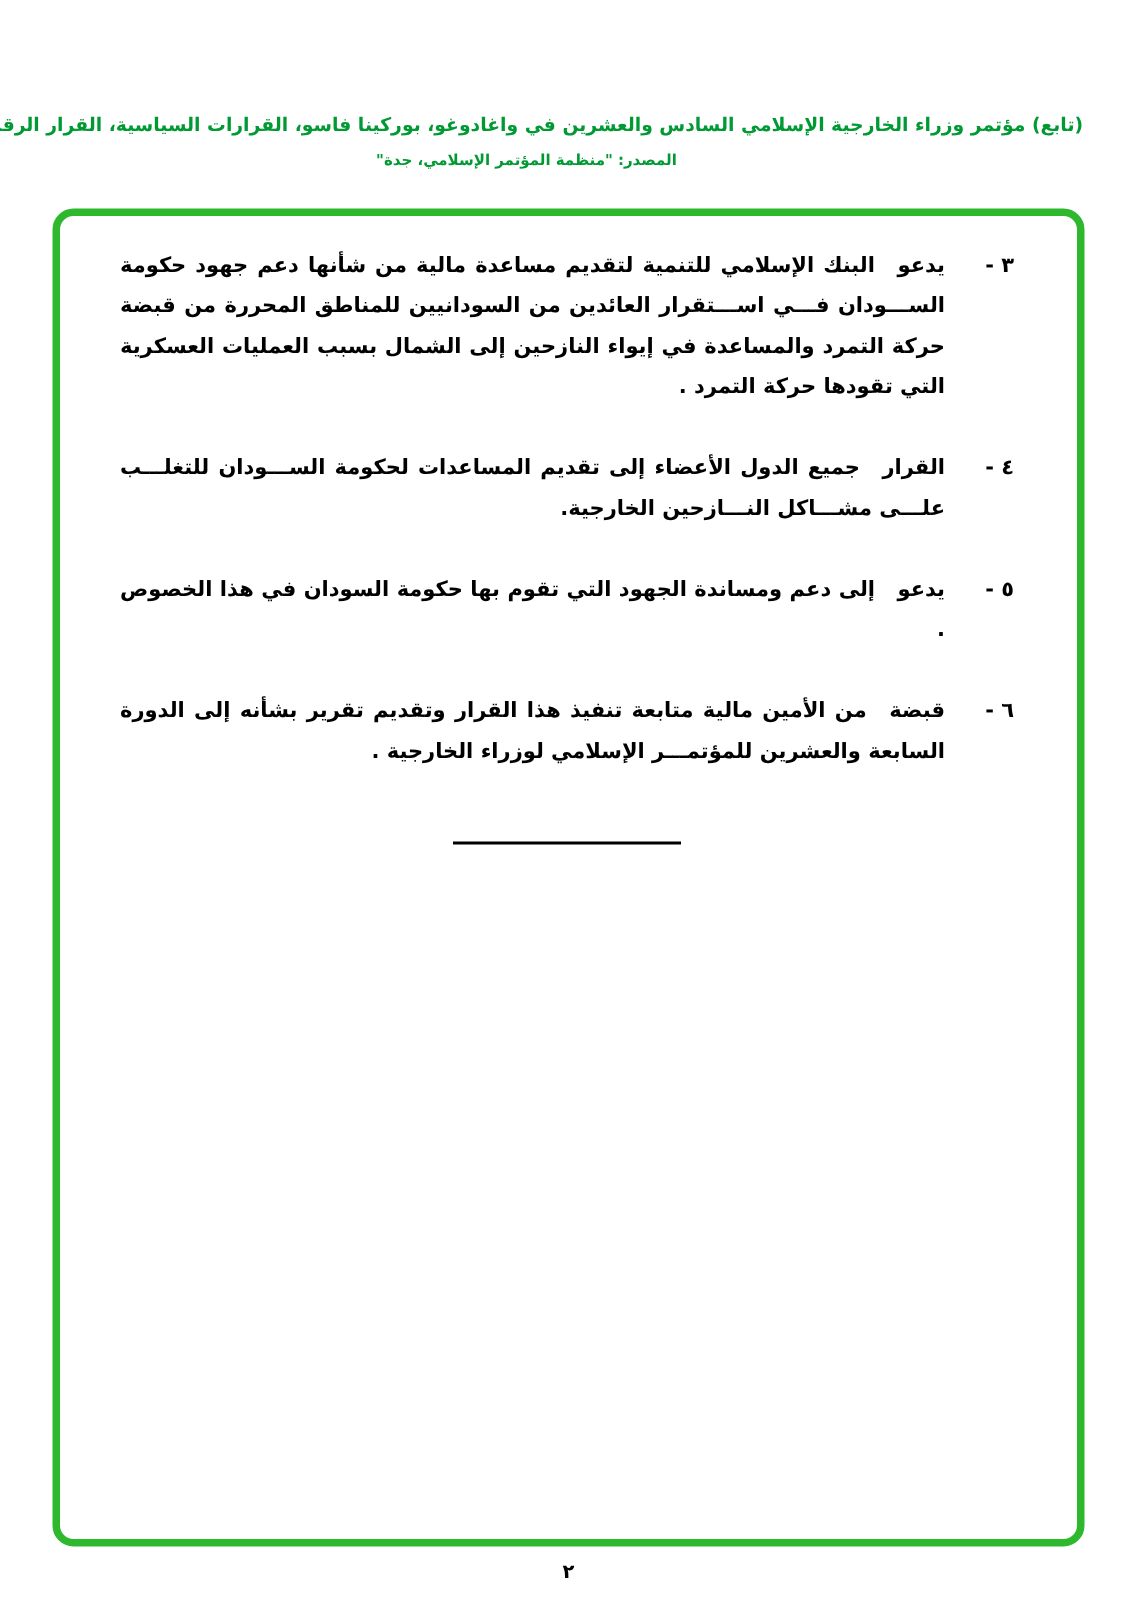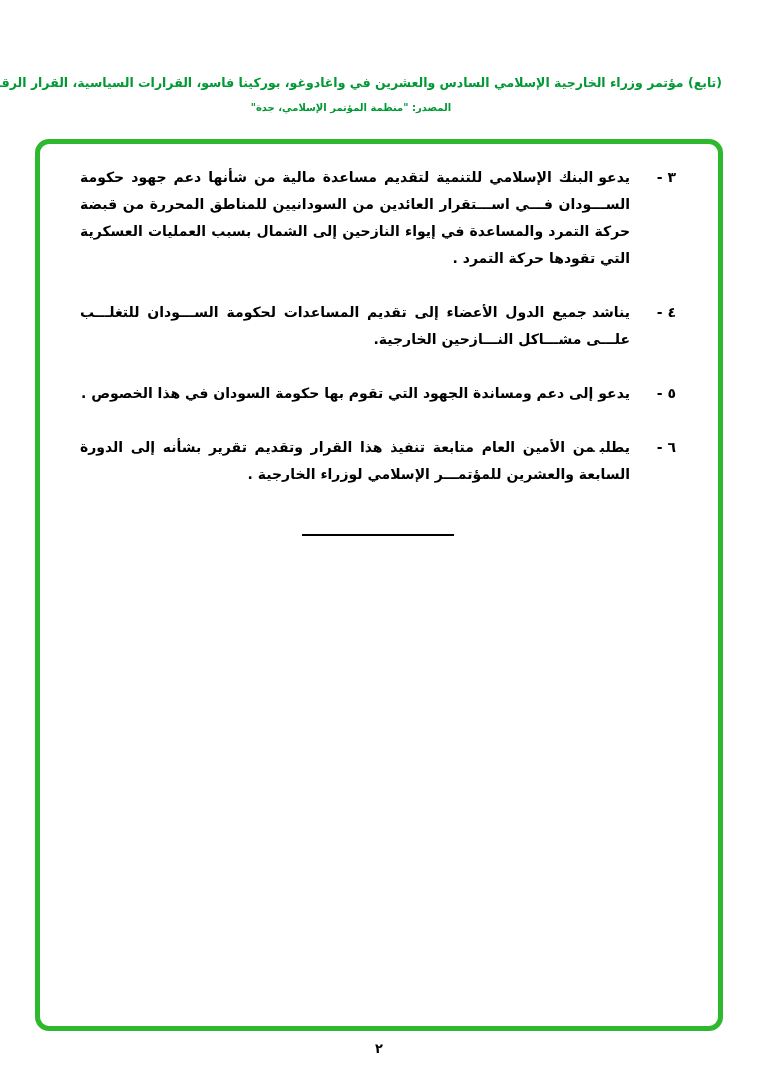--- a/index.html
+++ b/index.html
@@ -63,21 +63,21 @@
   }
   .item-body{
     flex:1;
     font-weight:bold;
     font-size:14px;
     line-height:27px;
     text-align:justify;
   }
   .lead{
     font-weight:bold;
-    margin-left:5px;
+    margin-left:15px;
   }
   .separator-line{
     width:152px;
     height:0;
     border-bottom:2px solid var(--text-black);
     margin:46px auto 0 auto;
   }
   .page-number{
     text-align:center;
     font-weight:bold;
@@ -99,35 +99,35 @@
   <div class="res-item">
     <div class="item-number">٣ -</div>
     <div class="item-body">
       <span class="lead">يدعو</span><span>البنك الإسلامي للتنمية لتقديم مساعدة مالية من شأنها دعم جهود حكومة الســـودان فـــي اســـتقرار العائدين من السودانيين للمناطق المحررة من قبضة حركة التمرد والمساعدة في إيواء النازحين إلى الشمال بسبب العمليات العسكرية التي تقودها حركة التمرد .</span>
     </div>
   </div>
 
   <div class="res-item">
     <div class="item-number">٤ -</div>
     <div class="item-body">
-      <span class="lead">يناشد</span><span>جميع الدول الأعضاء إلى تقديم المساعدات لحكومة الســـودان للتغلـــب علـــى مشـــاكل النـــازحين الخارجية.</span>
+      <span class="lead">القرار</span><span>جميع الدول الأعضاء إلى تقديم المساعدات لحكومة الســـودان للتغلـــب علـــى مشـــاكل النـــازحين الخارجية.</span>
     </div>
   </div>
 
   <div class="res-item">
     <div class="item-number">٥ -</div>
     <div class="item-body">
       <span class="lead">يدعو</span><span>إلى دعم ومساندة الجهود التي تقوم بها حكومة السودان في هذا الخصوص .</span>
     </div>
   </div>
 
   <div class="res-item">
     <div class="item-number">٦ -</div>
     <div class="item-body">
-      <span class="lead">يطلب</span><span>من الأمين العام متابعة تنفيذ هذا القرار وتقديم تقرير بشأنه إلى الدورة السابعة والعشرين للمؤتمـــر الإسلامي لوزراء الخارجية .</span>
+      <span class="lead">قبضة</span><span>من الأمين مالية متابعة تنفيذ هذا القرار وتقديم تقرير بشأنه إلى الدورة السابعة والعشرين للمؤتمـــر الإسلامي لوزراء الخارجية .</span>
     </div>
   </div>
 
   <div class="separator-line"></div>
 
 </div>
 
 <div class="page-number">٢</div>
 
 </body></html>

